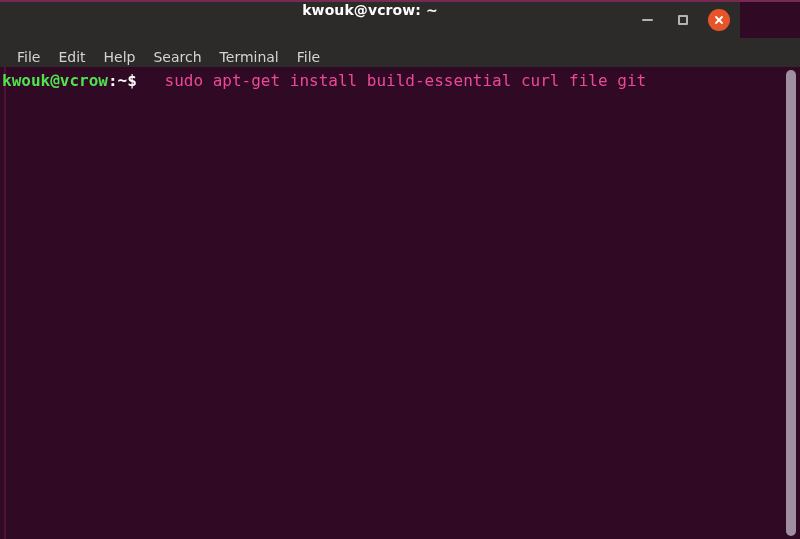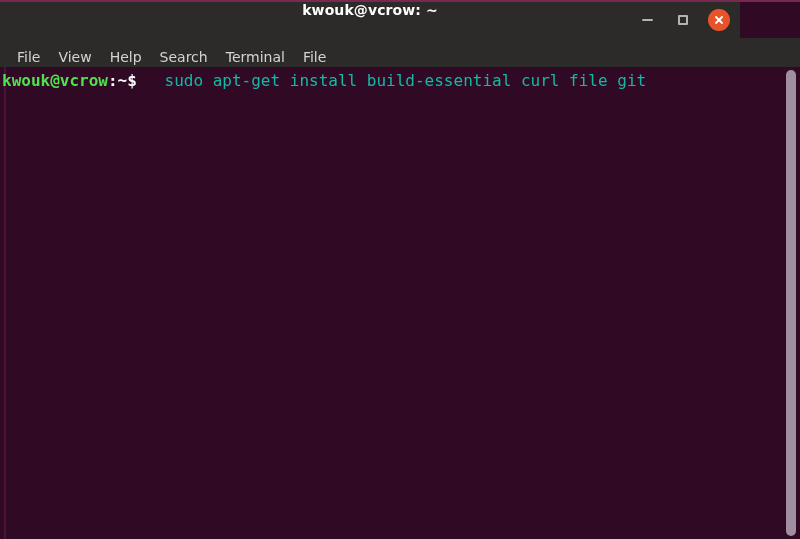--- a/index.html
+++ b/index.html
@@ -149,21 +149,21 @@
   }
   .prompt-user {
     color: #4ee24e;
     font-weight: bold;
   }
   .prompt-sep {
     color: #ffffff;
     font-weight: bold;
   }
   .cmd-text {
-    color: #14b8a6;
+    color: #ec4899;
     margin-left: 9px;
   }
 
   
   .scrollbar-track {
     position: absolute;
     top: 67px;
     right: 0;
     width: 18px;
     height: 472px;
@@ -196,21 +196,21 @@
         <svg width="12" height="12" viewBox="0 0 12 12">
           <line x1="3" y1="3" x2="9" y2="9" stroke="#ffffff" stroke-width="1.8" stroke-linecap="round"></line>
           <line x1="9" y1="3" x2="3" y2="9" stroke="#ffffff" stroke-width="1.8" stroke-linecap="round"></line>
         </svg>
       </div>
     </div>
   </div>
 
   <div class="menubar">
     <span class="menu-item">File</span>
-    <span class="menu-item">View</span>
+    <span class="menu-item">Edit</span>
     <span class="menu-item">Help</span>
     <span class="menu-item">Search</span>
     <span class="menu-item">Terminal</span>
     <span class="menu-item">File</span>
   </div>
 
   <div class="term">
     <div class="term-left-border"></div>
     <div class="term-content">
       <div class="term-line"><span class="prompt-user">kwouk@vcrow</span><span class="prompt-sep">:~$</span><span class="cmd-text"> </span><span class="cmd-text">sudo apt-get install build-essential curl file git</span></div>

